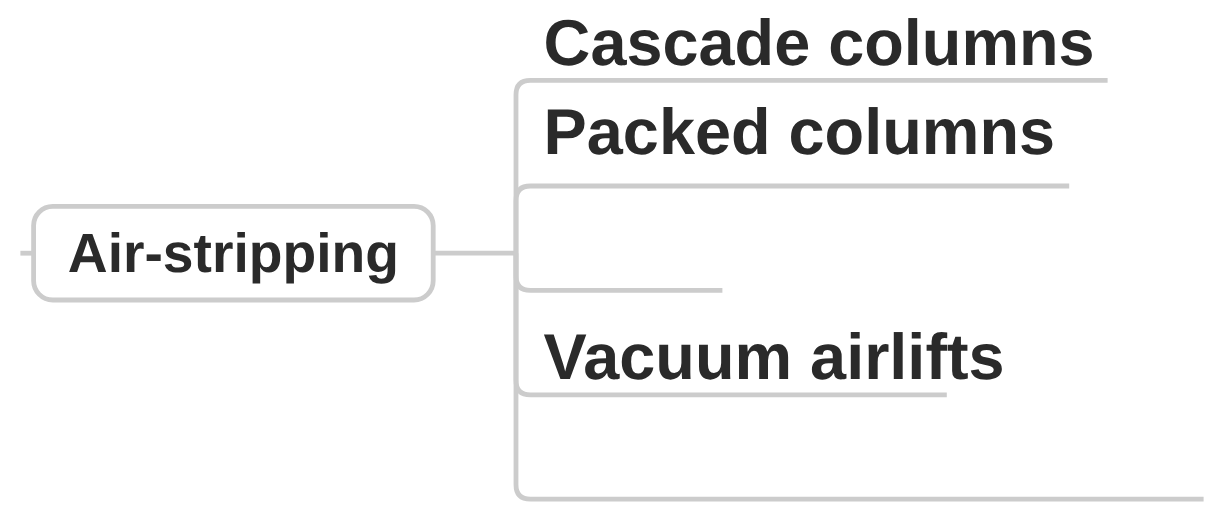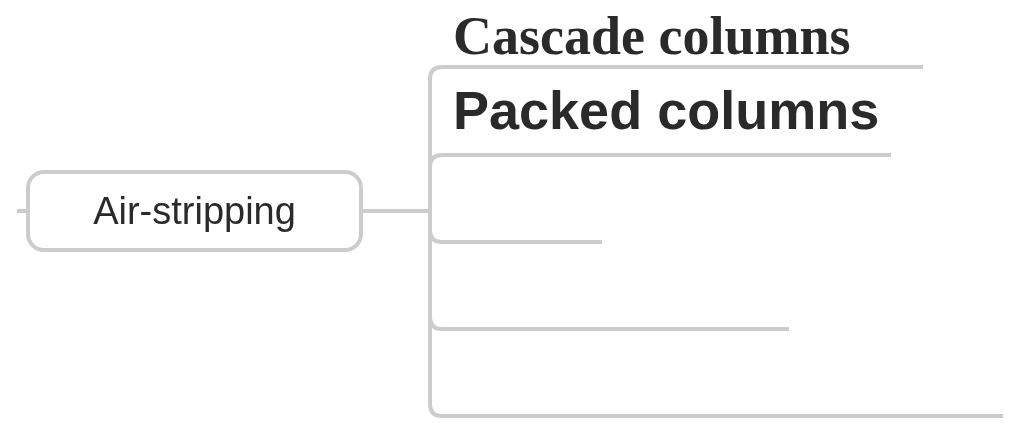--- a/index.html
+++ b/index.html
@@ -25,32 +25,32 @@
   .connector-svg line{
     stroke:var(--line);
     stroke-width:4;
     fill:none;
     stroke-linecap:butt;
   }
   .root-label{
     position:absolute;
     left:28px;top:172px;width:333px;height:78px;
     display:flex;align-items:center;justify-content:center;
-    font-size:38px;font-weight:400;line-height:54px;
+    font-size:46px;font-weight:700;line-height:54px;
     color:var(--text);
     white-space:nowrap;
   }
   .branch-label{
     position:absolute;
     left:453px;
     font-size:54px;font-weight:700;line-height:54px;
     color:var(--text);
     white-space:nowrap;
   }
-  .b0{top:9px;font-family:Liberation Serif, serif;}
+  .b0{top:9px;}
   .b1{top:83px;}
   .b2{top:184px;}
   .b3{top:271px;}
   .b4{top:358px;}
 </style>
 </head>
 <body>
 
 <div class="canvas">
 
@@ -69,15 +69,16 @@
     <path d="M430 211 V404 Q430 416 442 416 H1003"></path>
   </svg>
 
   <div class="root-label">Air-stripping</div>
 
   <div class="branch-label b0">Cascade columns</div>
 
   <div class="branch-label b1">Packed columns</div>
 
 
+  <div class="branch-label b3">Vacuum airlifts</div>
 
 
 </div>
 
 </body></html>

